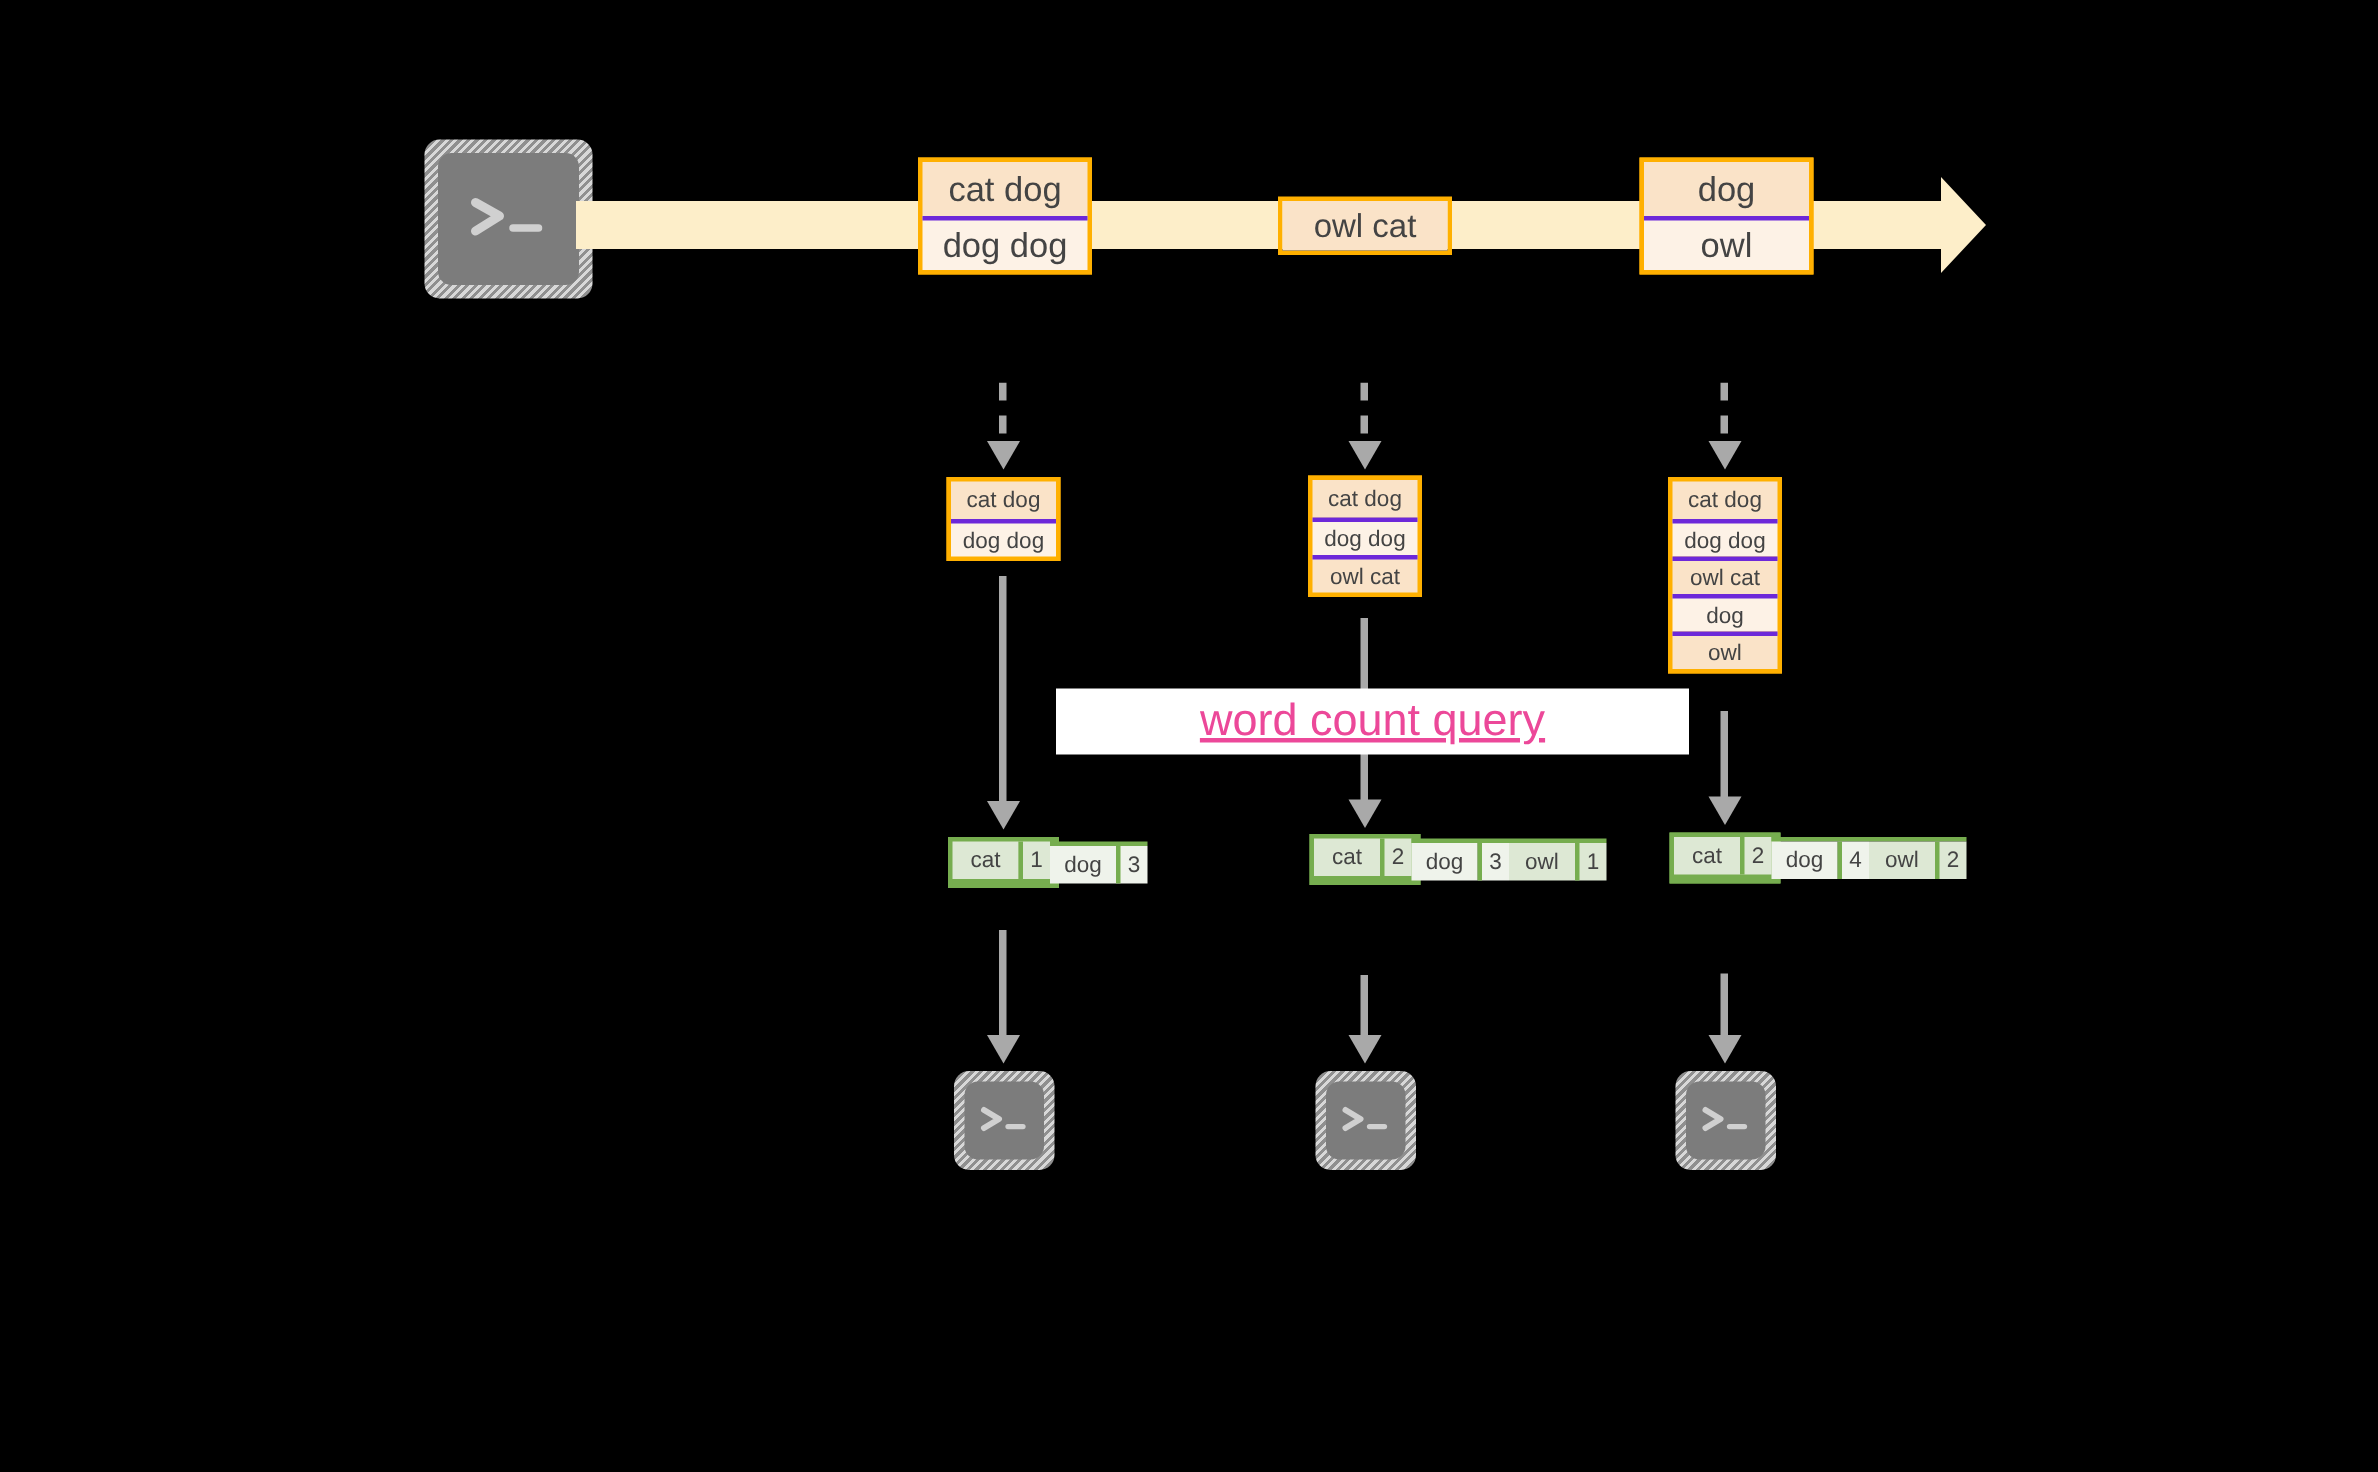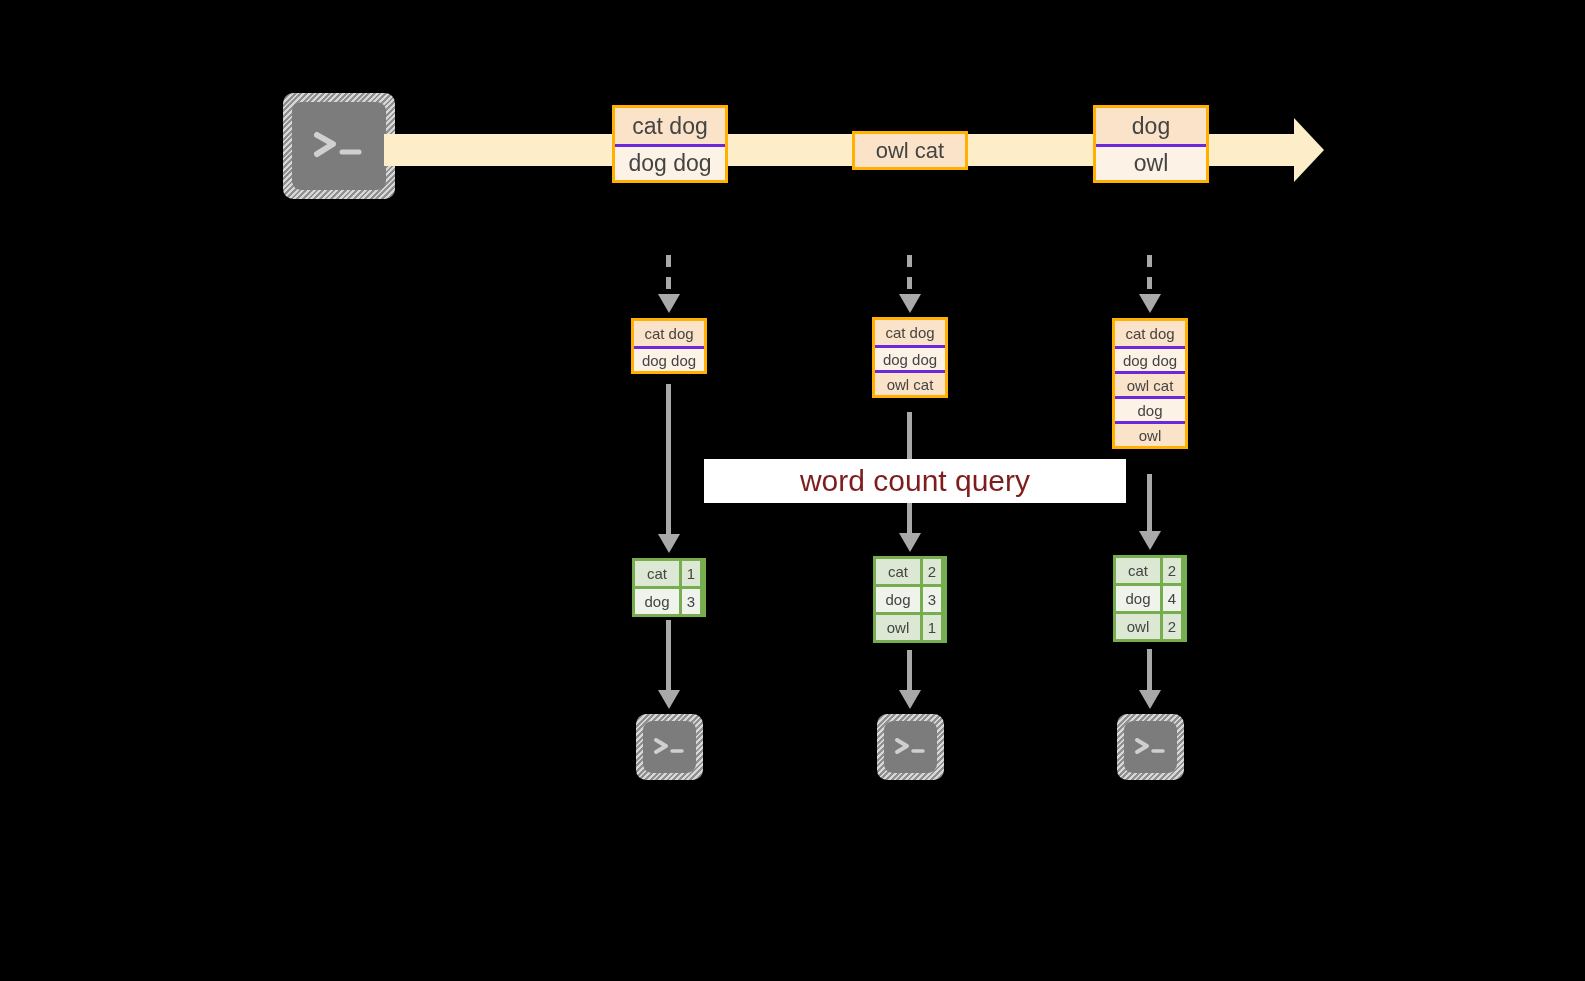--- a/index.html
+++ b/index.html
@@ -25,42 +25,42 @@
   
   .otable{position:absolute;box-sizing:border-box;border:3px solid #ffb000;
       background:#ffb000;display:flex;flex-direction:column;z-index:6;}
   .orow{box-sizing:border-box;display:flex;align-items:center;
       justify-content:center;background:#fae3c8;color:#444;white-space:nowrap;}
   .orow.alt{background:#fdf2e6;}
   .orow+.orow{border-top:3px solid #6d28d9;}
 
   
   .gtable{position:absolute;box-sizing:border-box;border:3px solid #76ad4f;
-      background:#76ad4f;display:flex;flex-direction:column;z-index:6;}
+      background:#76ad4f;display:flex;flex-direction:row;z-index:6;}
   .grow{display:flex;}
   .grow+.grow{border-top:3px solid #76ad4f;}
   .gcell{box-sizing:border-box;display:flex;align-items:center;
       justify-content:center;background:#dde8d4;color:#444;}
   .gcell.alt{background:#eff3eb;}
   .gcell.val{justify-content:center;}
   .grow .gcell+.gcell{border-left:3px solid #76ad4f;}
 
   
   .vline{position:absolute;background:#a9a9a9;width:5px;z-index:2;}
   .vline.dash{background:none;
       background-image:linear-gradient(#a9a9a9 55%,rgba(0,0,0,0) 0%);
       background-size:5px 22px;background-repeat:repeat-y;}
   .vhead{position:absolute;width:0;height:0;z-index:3;
       border-left:11px solid transparent;border-right:11px solid transparent;
       border-top:19px solid #a9a9a9;}
 
   
   .banner{position:absolute;background:#ffffff;z-index:8;
       display:flex;align-items:center;justify-content:center;}
-  .banner span{color:#7f1d1d;white-space:nowrap;}
+  .banner span{color:#ec4899;white-space:nowrap;text-decoration:underline;}
 </style>
 </head>
 <body>
 
 <div id="stage">
 
   <div class="term" style="left:267px;top:93px;width:112px;height:106px;">
     <div class="hatch"></div>
     <div class="body" style="left:9px;top:9px;right:9px;bottom:9px;"></div>
     <div class="glyph">

